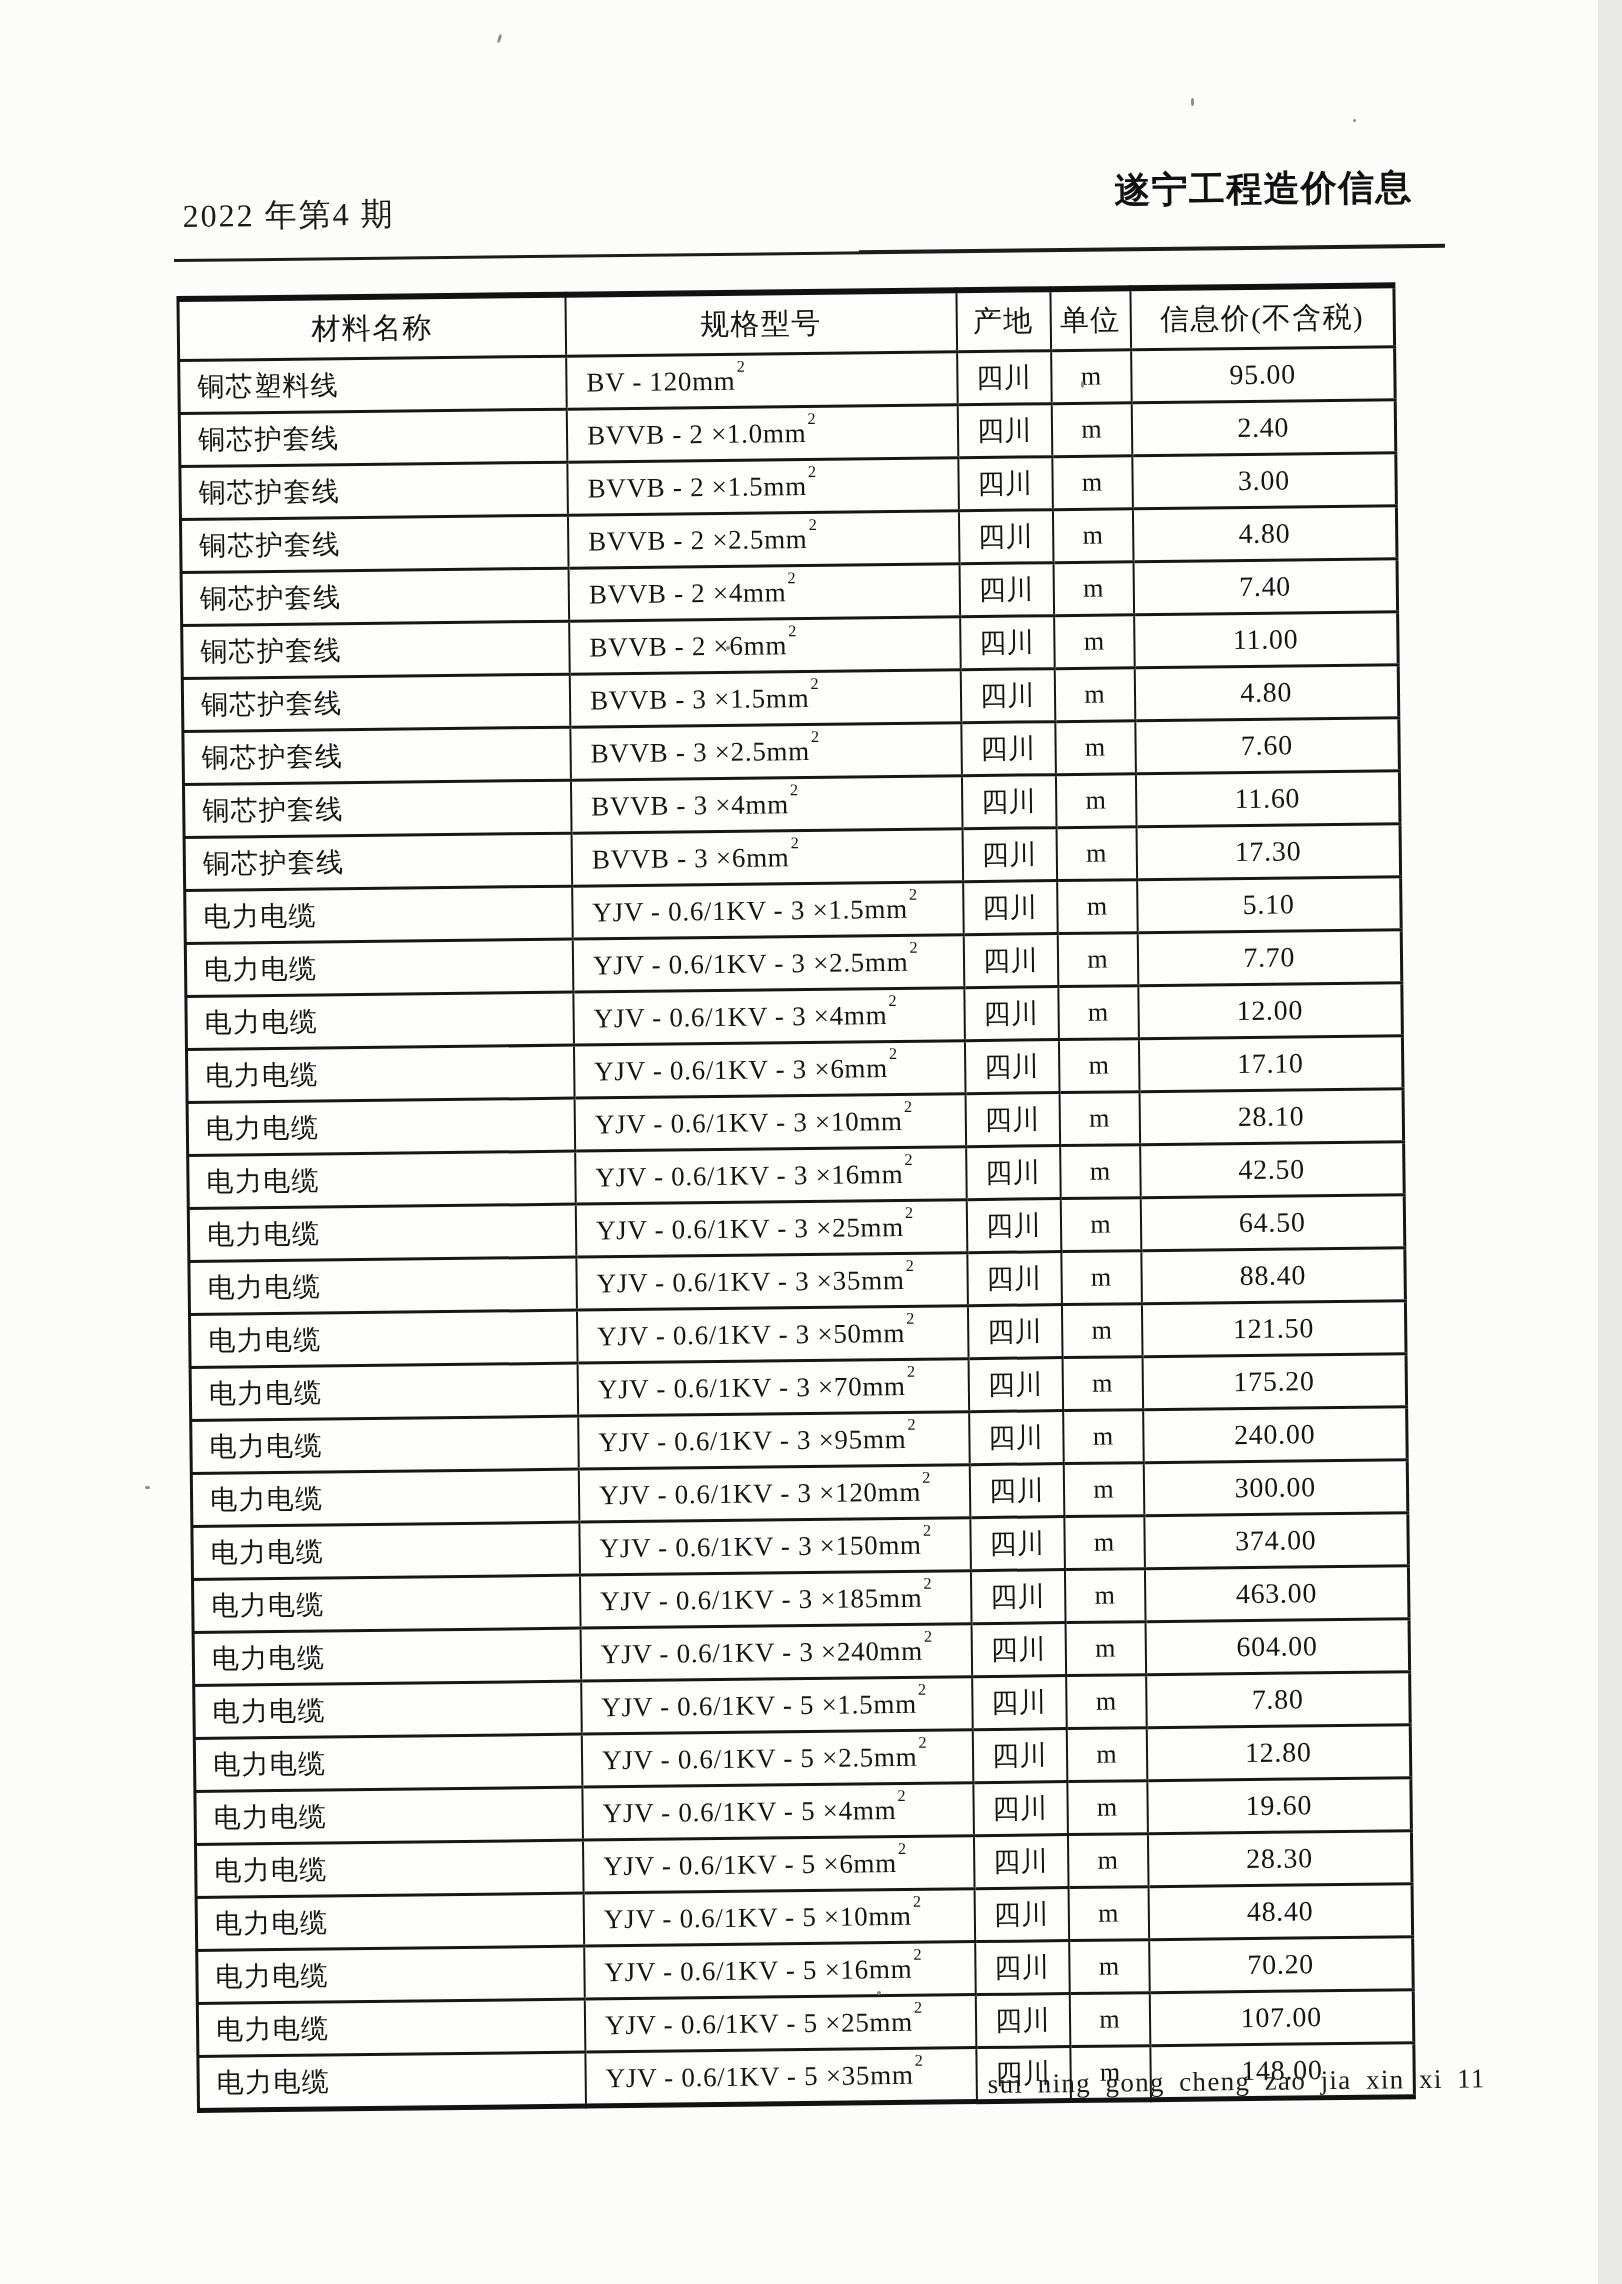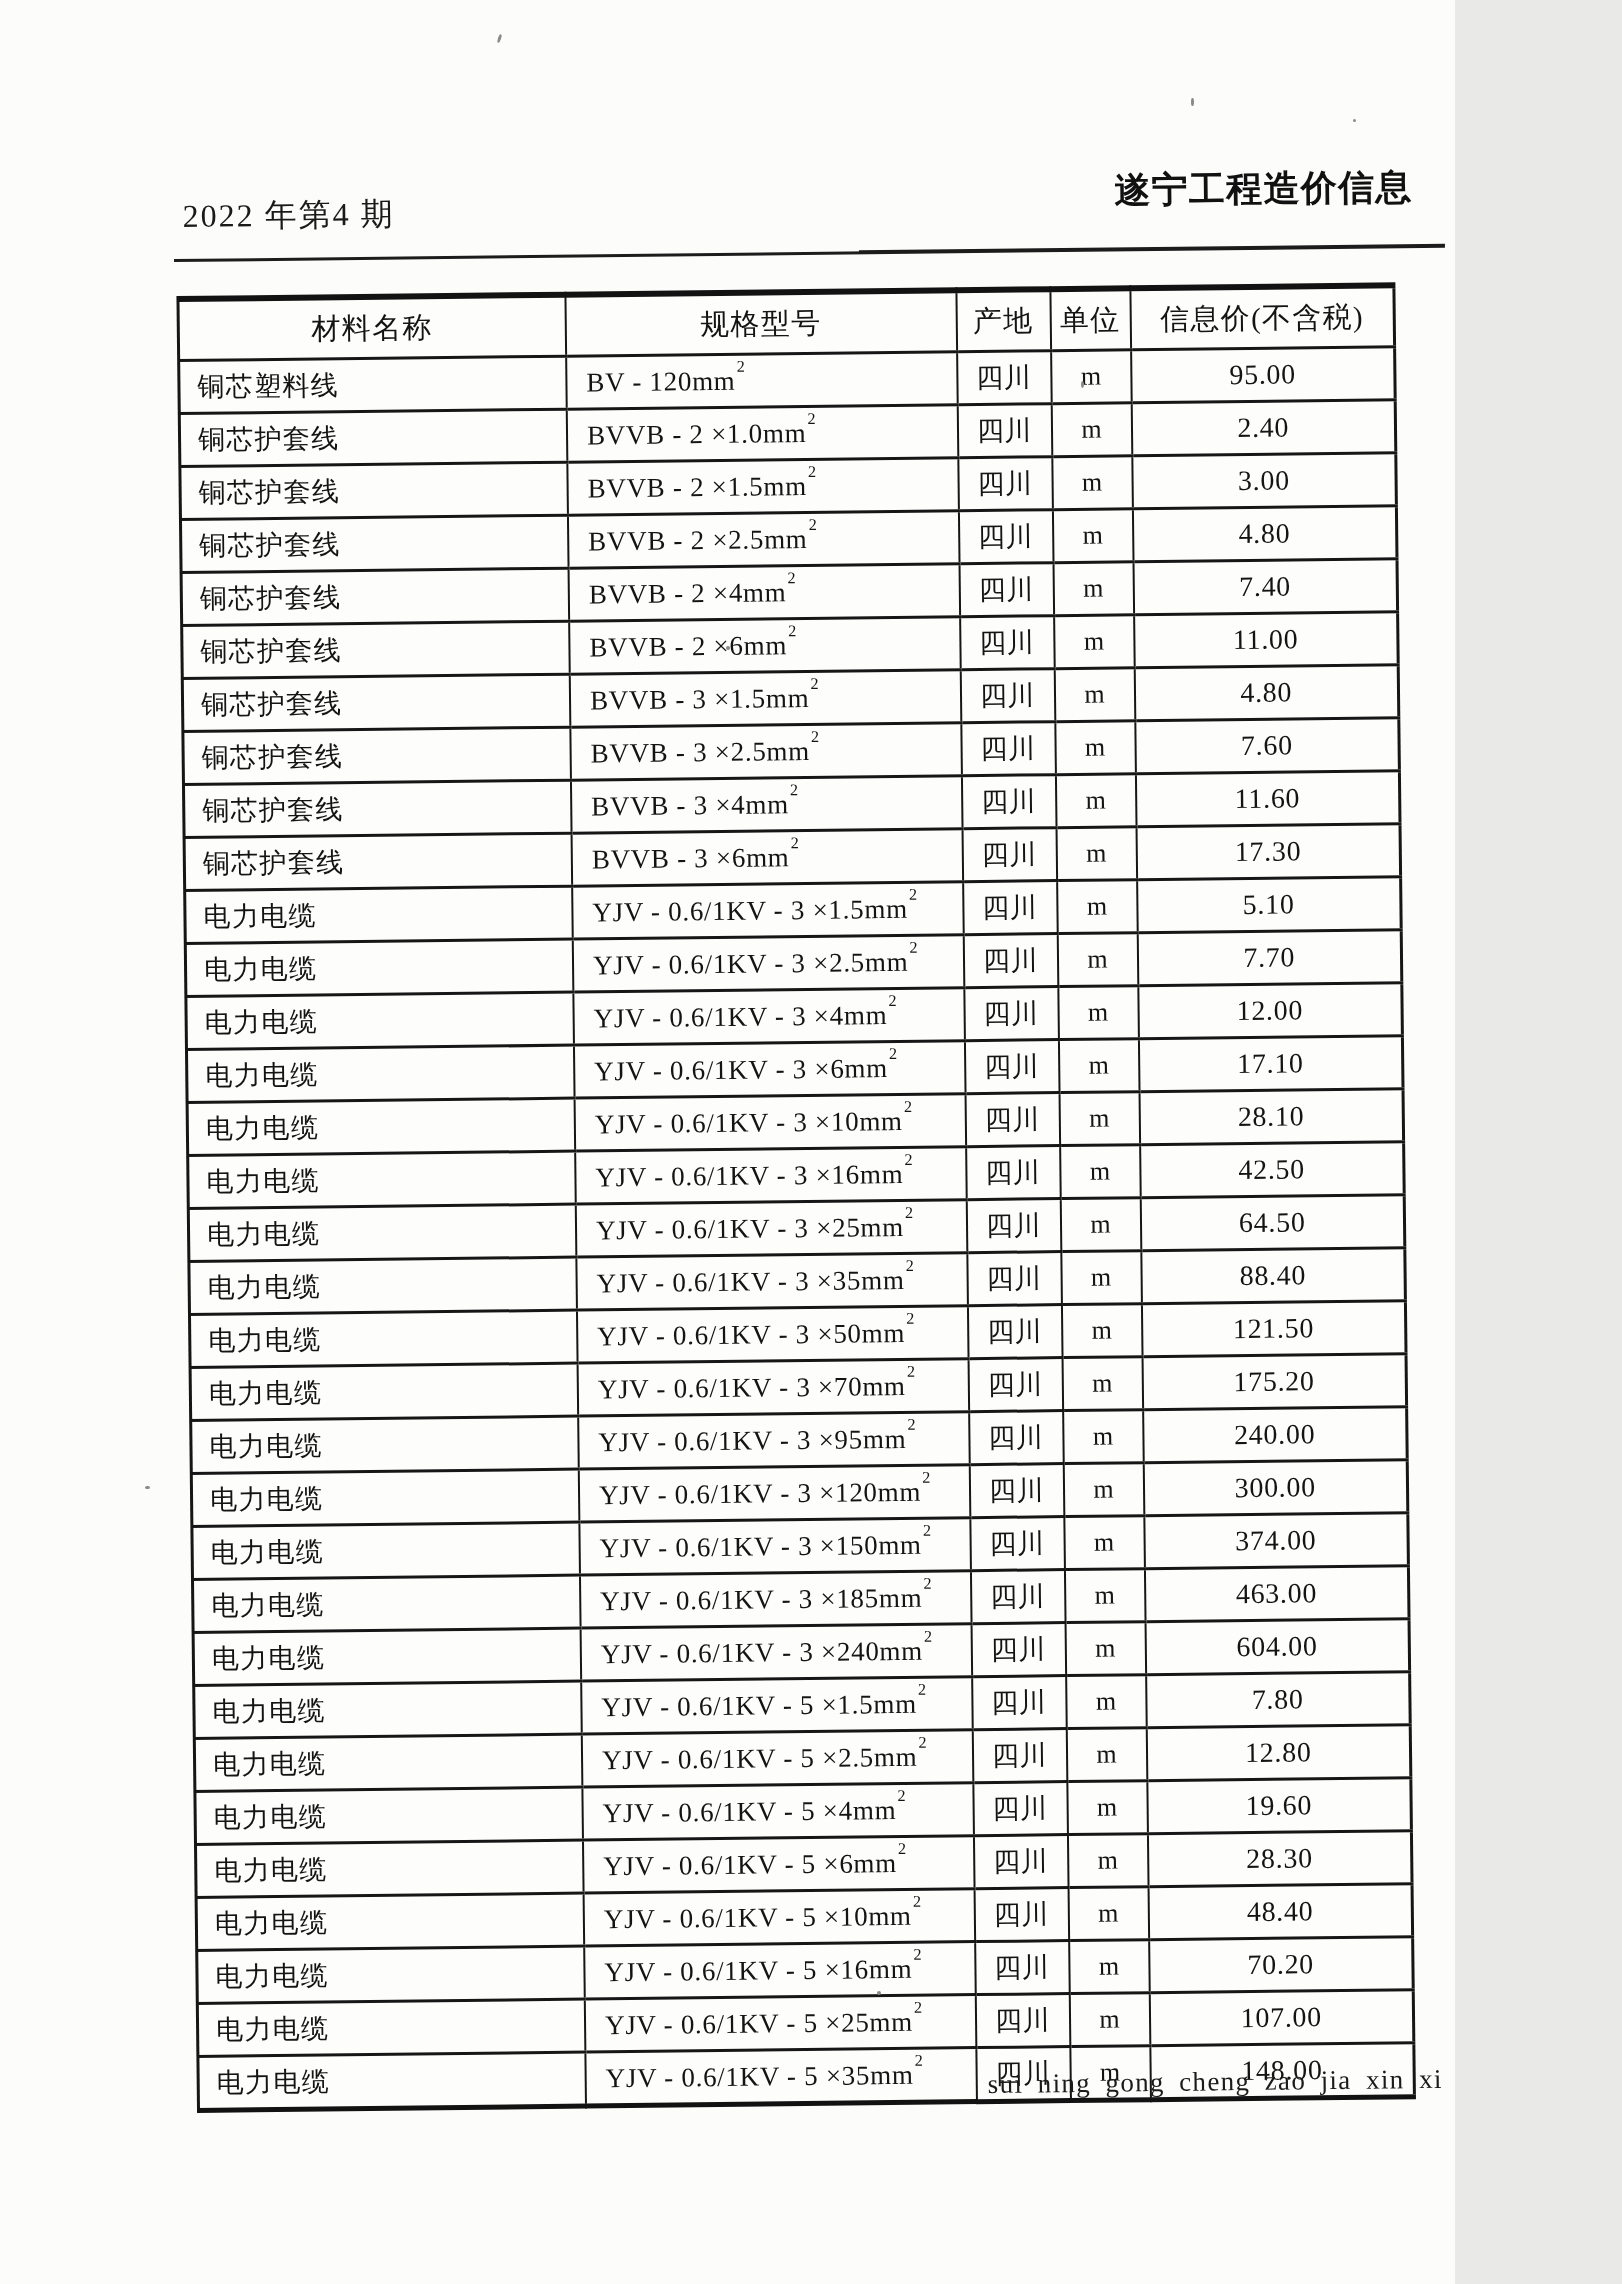--- a/index.html
+++ b/index.html
@@ -2,21 +2,21 @@
 <html style="font-size:10.4px"><head>
 <meta charset="utf-8">
 <style>
   html,body{margin:0;padding:0;}
   body{
     width:1623px;height:2284px;
     background:#e9e9e7;
     font-family:"Liberation Serif","DejaVu Serif",serif;
   }
   .sheet{
-    position:relative;width:1455px;height:2284px;
+    position:relative;width:1598px;height:2284px;
     background:#fcfcfb;overflow:hidden;color:#161616;
   }
   .content{
     position:absolute;left:0;top:0;width:1623px;height:2284px;
     transform:rotate(-0.65deg);
     transform-origin:189px 1139px;
   }
   .issue-title{
     position:absolute;left:193px;top:195px;
     font-size:32px;letter-spacing:2px;color:#1a1a1a;

